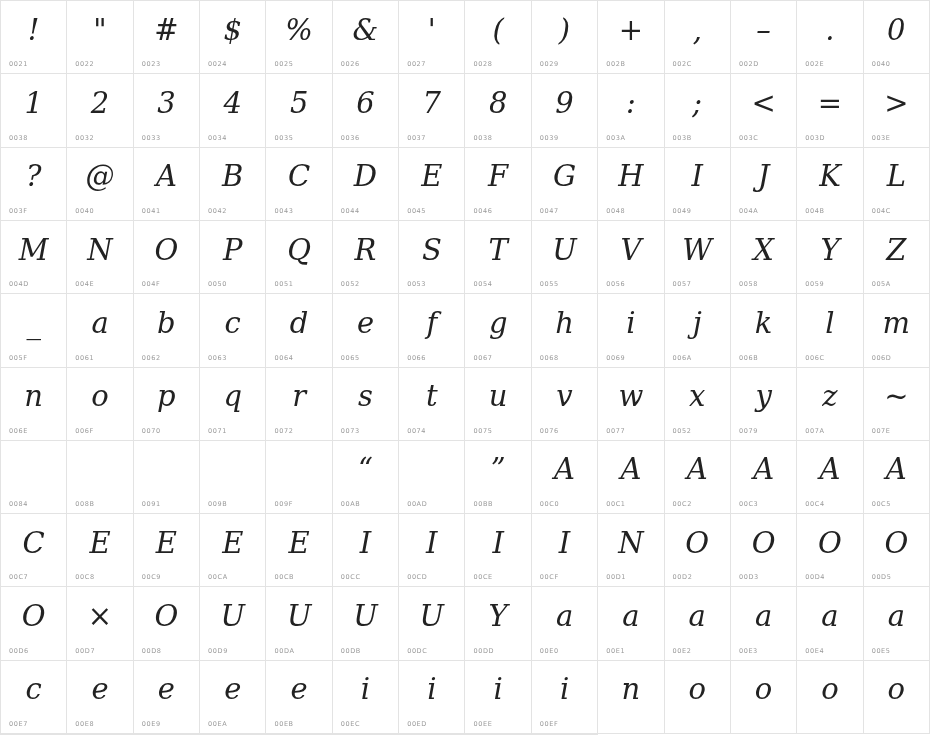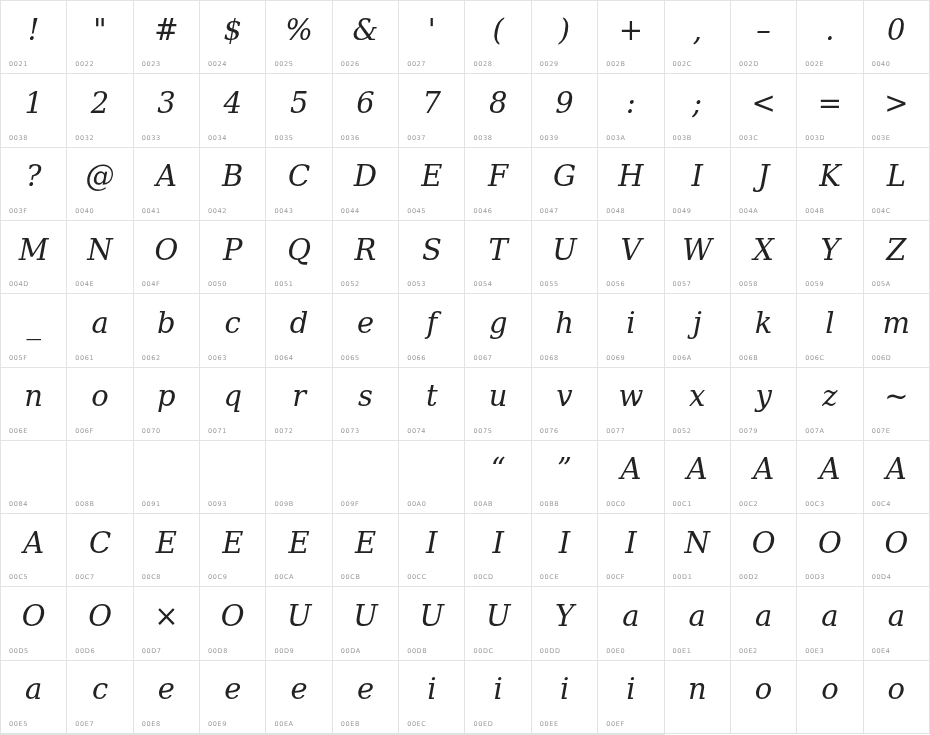--- a/index.html
+++ b/index.html
@@ -405,37 +405,33 @@
     <div class="cell">
       <div class="glyph"></div>
       <div class="code">008B</div>
     </div>
     <div class="cell">
       <div class="glyph"></div>
       <div class="code">0091</div>
     </div>
     <div class="cell">
       <div class="glyph"></div>
-      <div class="code">0093</div>
-    </div>
-    <div class="cell">
-      <div class="glyph"></div>
       <div class="code">009B</div>
     </div>
     <div class="cell">
       <div class="glyph"></div>
       <div class="code">009F</div>
     </div>
     <div class="cell">
-      <div class="glyph"></div>
-      <div class="code">00A0</div>
-    </div>
-    <div class="cell">
       <div class="glyph">“</div>
       <div class="code">00AB</div>
+    </div>
+    <div class="cell">
+      <div class="glyph"></div>
+      <div class="code">00AD</div>
     </div>
     <div class="cell">
       <div class="glyph">”</div>
       <div class="code">00BB</div>
     </div>
     <div class="cell">
       <div class="glyph">A</div>
       <div class="code">00C0</div>
     </div>
     <div class="cell">

